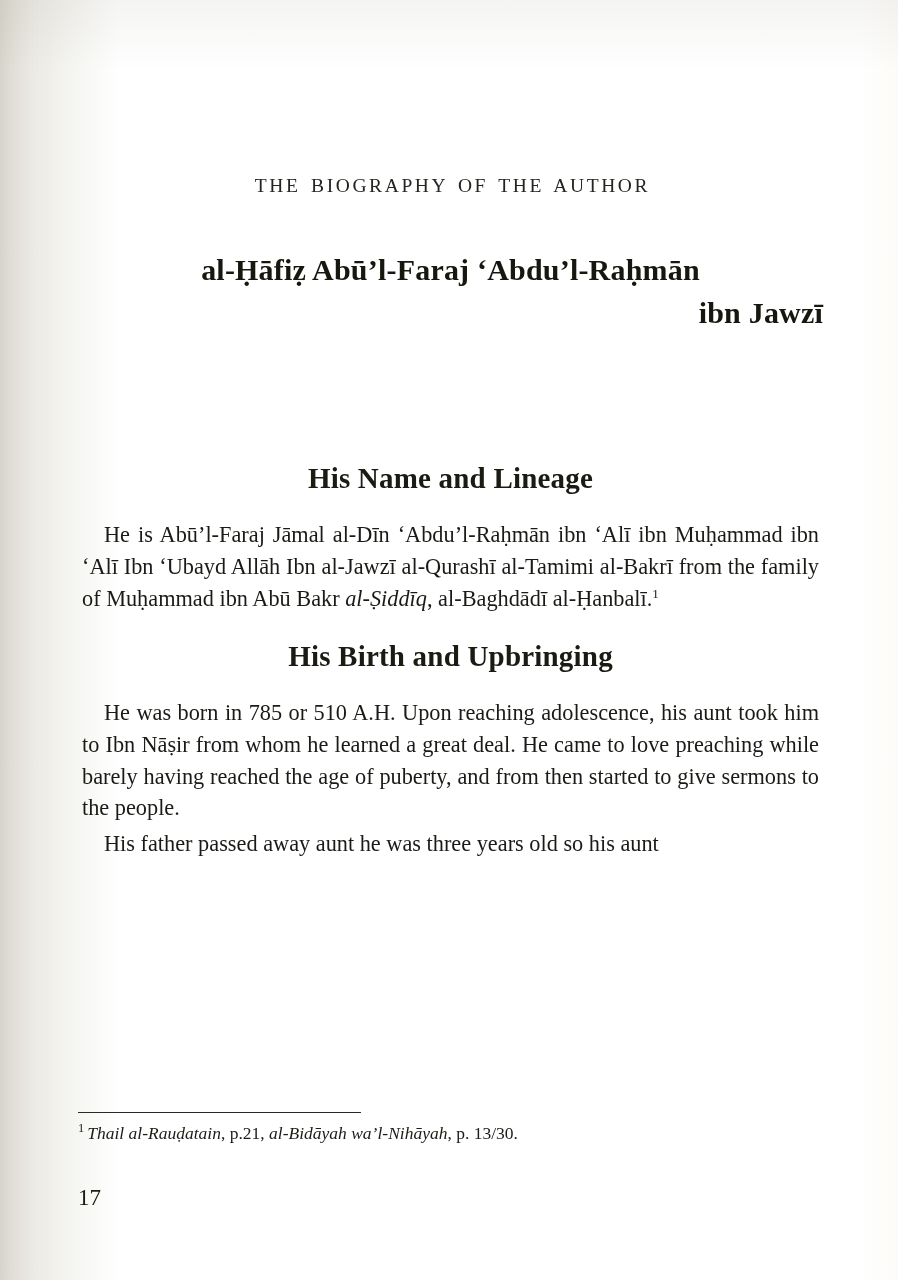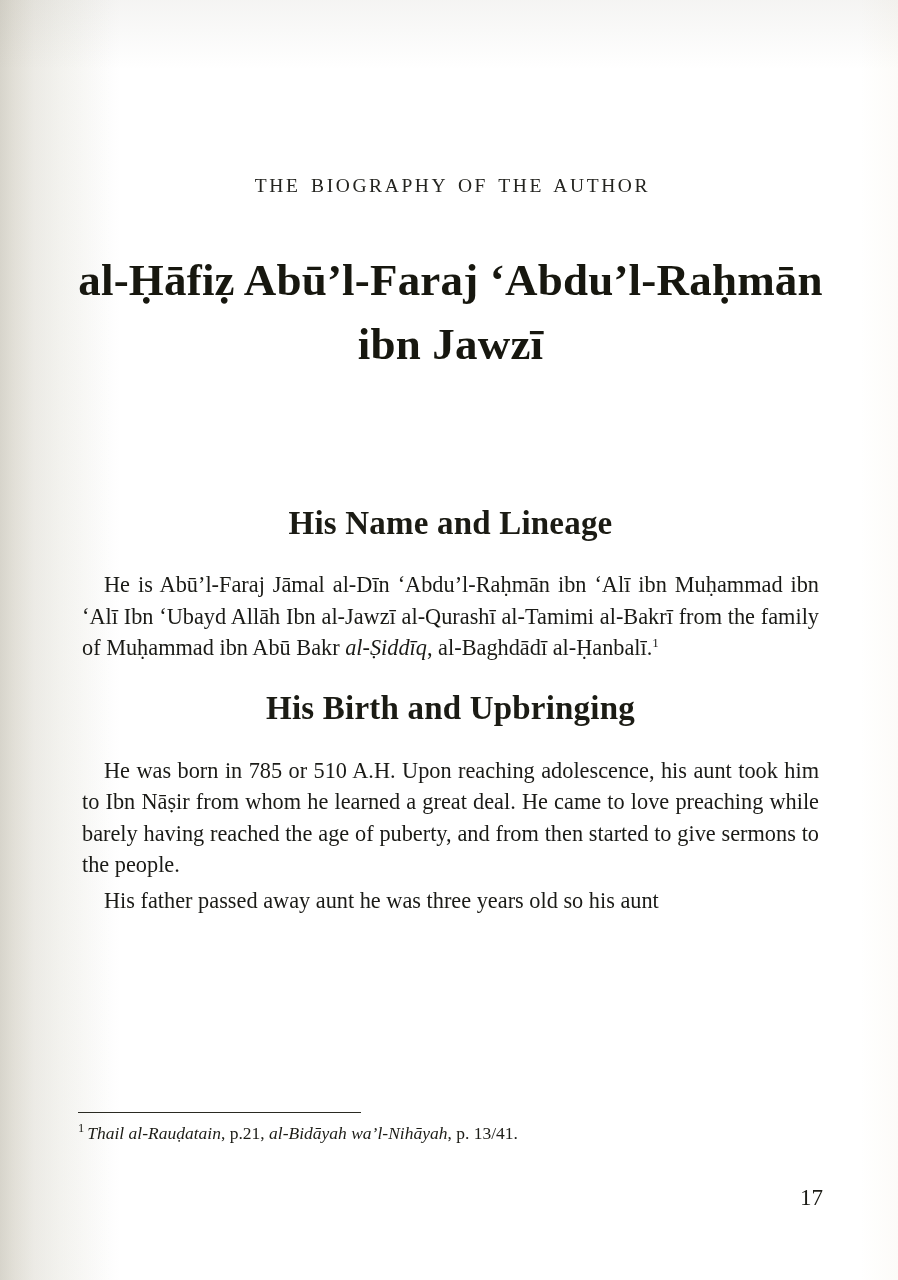--- a/index.html
+++ b/index.html
@@ -59,32 +59,33 @@
     font-size: 19.5px;
     letter-spacing: 2.6px;
     word-spacing: 3px;
     color: #242420;
     padding-left: 4px;
   }
 
   .chapter-title {
     margin-top: 52px;
     text-align: center;
-    font-size: 45px;
+    font-size: 30px;
     line-height: 1.42;
     color: #17170f;
     letter-spacing: 0.2px;
   }
   .chapter-title .line2 {
     display: block;
+    text-align: right;
   }
 
   .section-heading {
     text-align: center;
-    font-size: 33px;
+    font-size: 29px;
     color: #1b1b14;
     letter-spacing: 0.2px;
   }
   .sh-1 { margin-top: 128px; }
   .sh-2 { margin-top: 26px; }
 
   p.body {
     font-size: 22.3px;
     line-height: 1.42;
     text-align: justify;
@@ -125,21 +126,21 @@
     vertical-align: super;
     line-height: 0;
     margin-right: 3px;
   }
 
   .folio {
     position: absolute;
     left: 0;
     width: 745px;
     top: 1185px;
-    text-align: right;
+    text-align: left;
     font-size: 23px;
     color: #1c1c16;
   }
 </style>
 </head>
 <body>
 
 <div class="page">
   <div class="content">
 
@@ -158,20 +159,20 @@
 
     <h2 class="section-heading sh-2">His Birth and Upbringing</h2>
 
     <p class="body p-after-heading p-indent">He was born in 785 or 510 A.H. Upon reaching adolescence, his aunt took him to Ibn Nāṣir from whom he learned a great deal. He came to love preaching while barely having reached the age of puberty, and from then started to give sermons to the people.</p>
 
     <p class="body p-after-heading p-indent">His father passed away aunt he was three years old so his aunt</p>
 
     <div class="footnote-area">
       <div class="fn-rule"></div>
       <div class="footnote">
-        <span class="marker">1</span><em>Thail al-Rauḍatain</em><span>, p.21, </span><em>al-Bidāyah wa’l-Nihāyah</em><span>, p. 13/41.</span>
+        <span class="marker">1</span><em>Thail al-Rauḍatain</em><span>, p.21, </span><em>al-Bidāyah wa’l-Nihāyah</em><span>, p. 13/30.</span>
       </div>
     </div>
 
     <div class="folio">17</div>
 
   </div>
 </div>
 
 </body></html>

